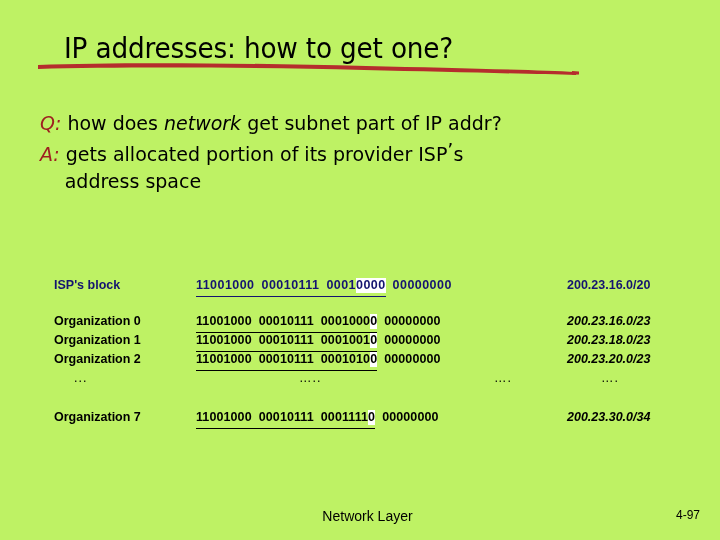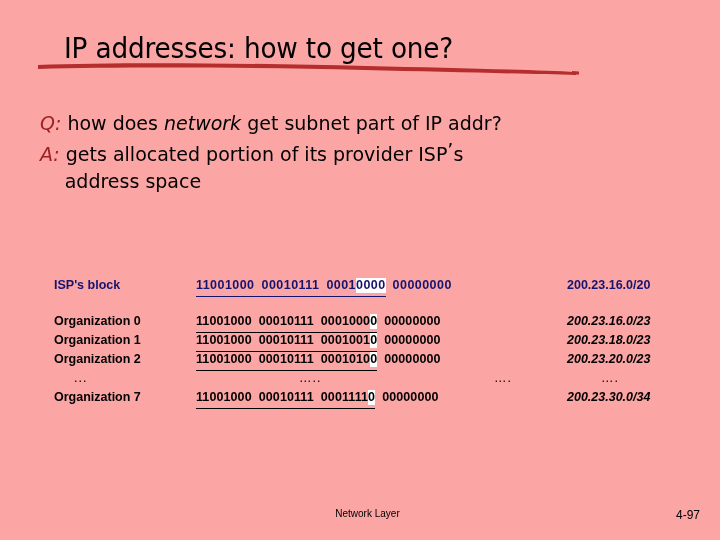--- a/index.html
+++ b/index.html
@@ -5,21 +5,21 @@
 <style>
   html, body {
     margin: 0;
     padding: 0;
     background: #ffffff;
   }
   #slide {
     position: relative;
     width: 720px;
     height: 540px;
-    background: #fca5a5;
+    background: #bef264;
     overflow: hidden;
     font-family: "Liberation Sans", sans-serif;
     -webkit-font-smoothing: antialiased;
   }
 
   
   .slide-title {
     position: absolute;
     left: 64px;
     top: 32px;
@@ -124,21 +124,21 @@
   .d4 { position: absolute; left: 547px; top: 0; letter-spacing: 1px; }
 
   
   .footer-center {
     position: absolute;
     left: 15px;
     right: 0;
     top: 508px;
     text-align: center;
     font-family: "Liberation Sans", sans-serif;
-    font-size: 10px;
+    font-size: 14px;
     color: #000000;
   }
   .footer-right {
     position: absolute;
     right: 20px;
     top: 508px;
     font-family: "Liberation Sans", sans-serif;
     font-size: 12px;
     color: #000000;
   }
@@ -202,21 +202,21 @@
       <span class="c-addr">200.23.20.0/23</span>
     </div>
 
     <div class="dots-row">
       <span class="d1">...</span>
       <span class="d2">…..</span>
       <span class="d3">….</span>
       <span class="d4">….</span>
     </div>
 
-    <div class="row org" style="color: rgb(0, 0, 0);">
+    <div class="row org" style="color: rgb(0, 0, 0); margin-top: 20px;">
       <span class="c-label">Organization 7</span>
       <span class="c-bin">
         <span class="pre-u"><span class="oct">11001000</span><span class="gap"></span><span class="oct">00010111</span><span class="gap"></span><span class="oct"><span>0001111</span><span style="border-bottom: none; position: relative; top: 0px; display: inline-block; background: rgb(255, 255, 255); margin-bottom: -1px; padding-bottom: 1px;">0</span></span></span><span class="gap"></span><span class="oct">00000000</span>
       </span>
       <span class="c-addr">200.23.30.0/34</span>
     </div>
 
   </div>
 
   <div class="footer-center">Network Layer</div>

